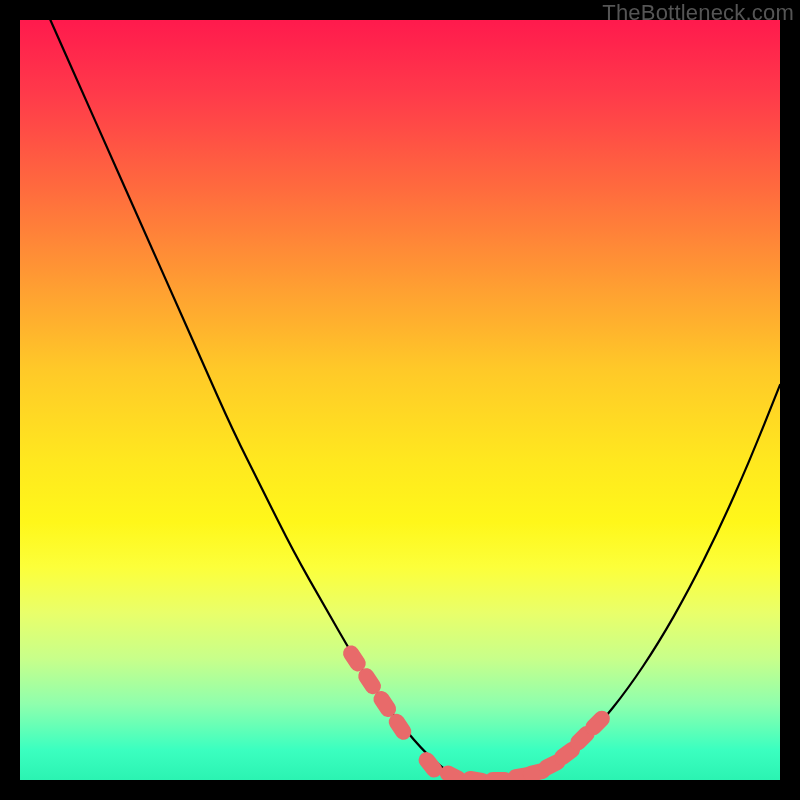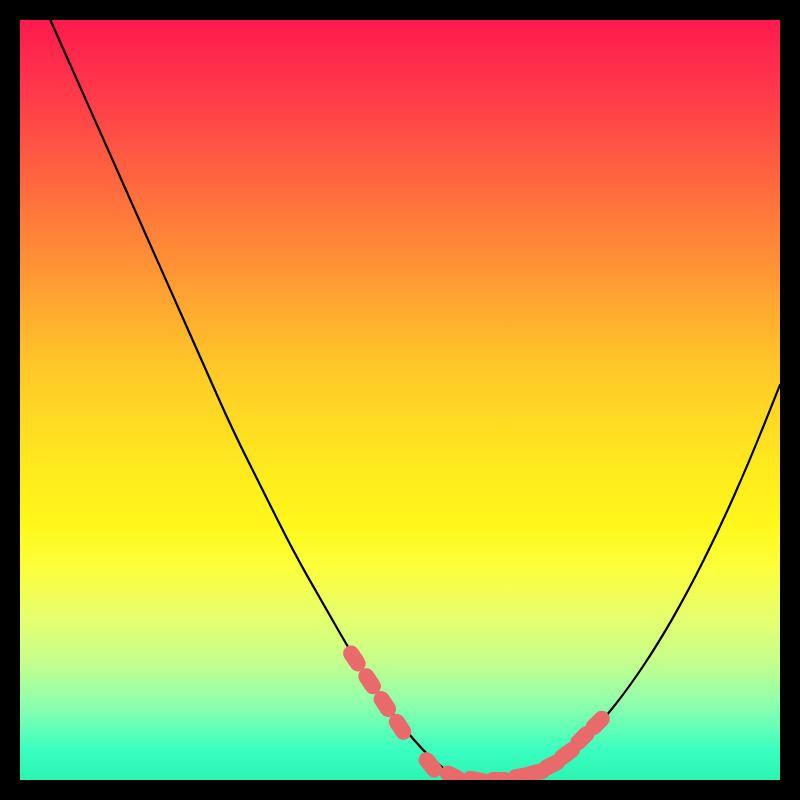--- a/index.html
+++ b/index.html
@@ -78,13 +78,14 @@
           <rect x="487.6" y="748.2" width="28" height="16" rx="8" ry="8" fill="#e86a6a" transform="rotate(-9.5 501.6 756.2)"></rect>
           <rect x="502.8" y="744.4" width="28" height="16" rx="8" ry="8" fill="#e86a6a" transform="rotate(-14.0 516.8 752.4)"></rect>
           <rect x="518.0" y="736.8" width="28" height="16" rx="8" ry="8" fill="#e86a6a" transform="rotate(-26.6 532.0 744.8)"></rect>
           <rect x="533.2" y="725.4" width="28" height="16" rx="8" ry="8" fill="#e86a6a" transform="rotate(-36.9 547.2 733.4)"></rect>
           <rect x="548.4" y="710.2" width="28" height="16" rx="8" ry="8" fill="#e86a6a" transform="rotate(-45.0 562.4 718.2)"></rect>
           <rect x="563.6" y="695.0" width="28" height="16" rx="8" ry="8" fill="#e86a6a" transform="rotate(-45.0 577.6 703.0)"></rect>
         </g>
     </svg>
 
   </div>
+  <div class="watermark">TheBottleneck.com</div>
 </div>
 
 </body></html>

